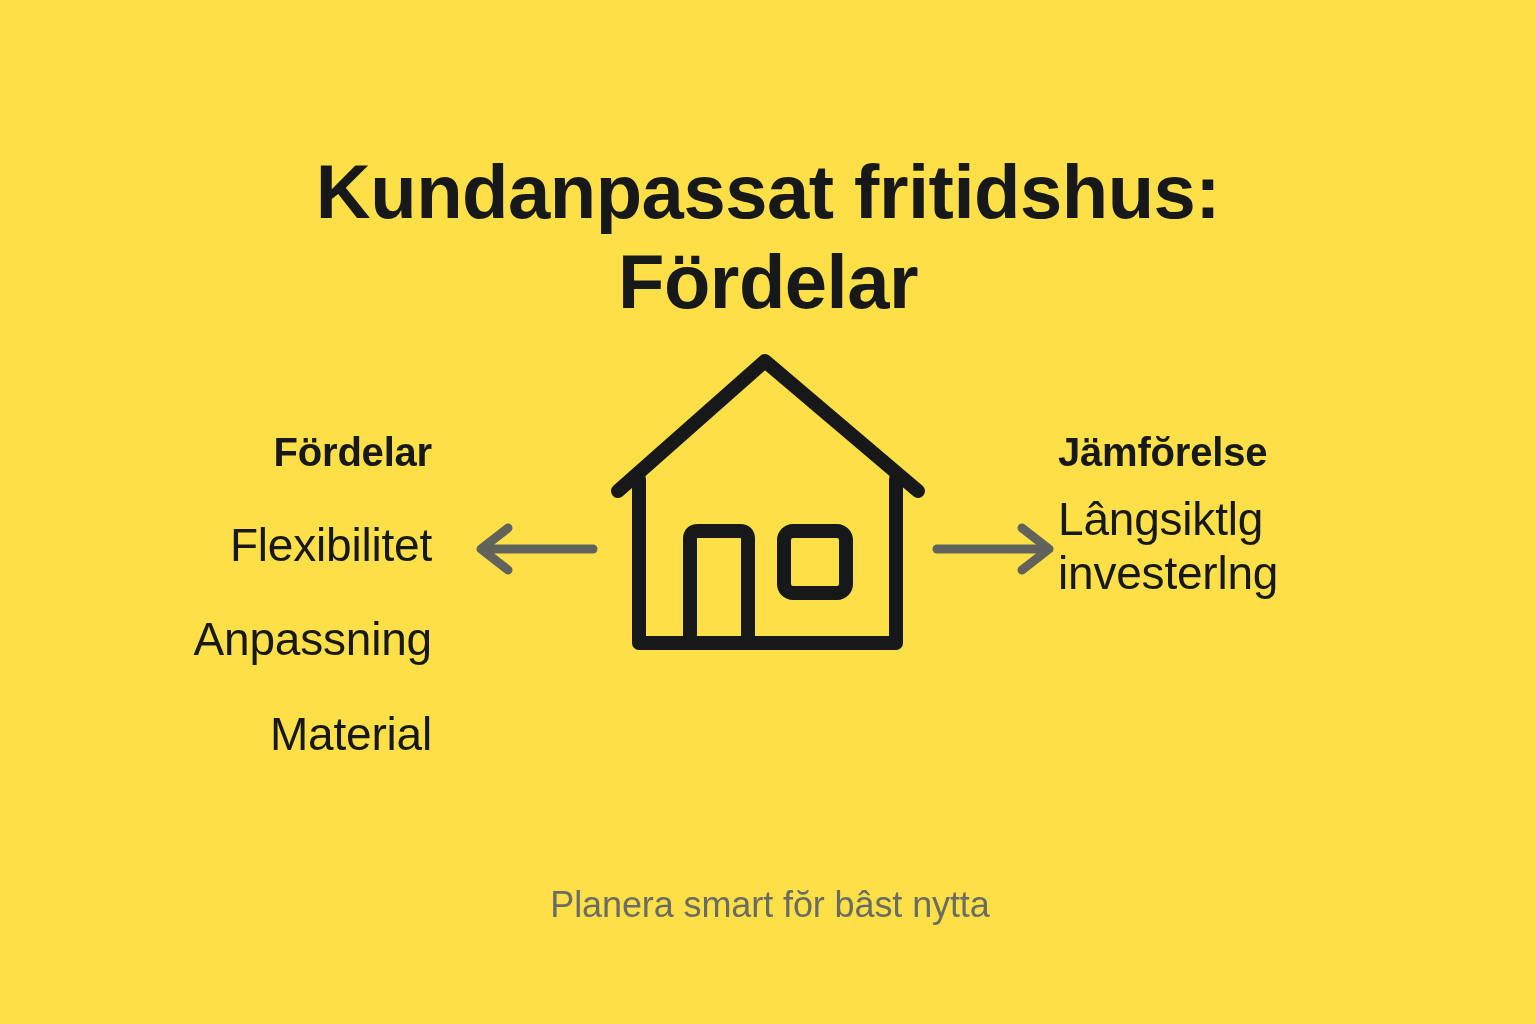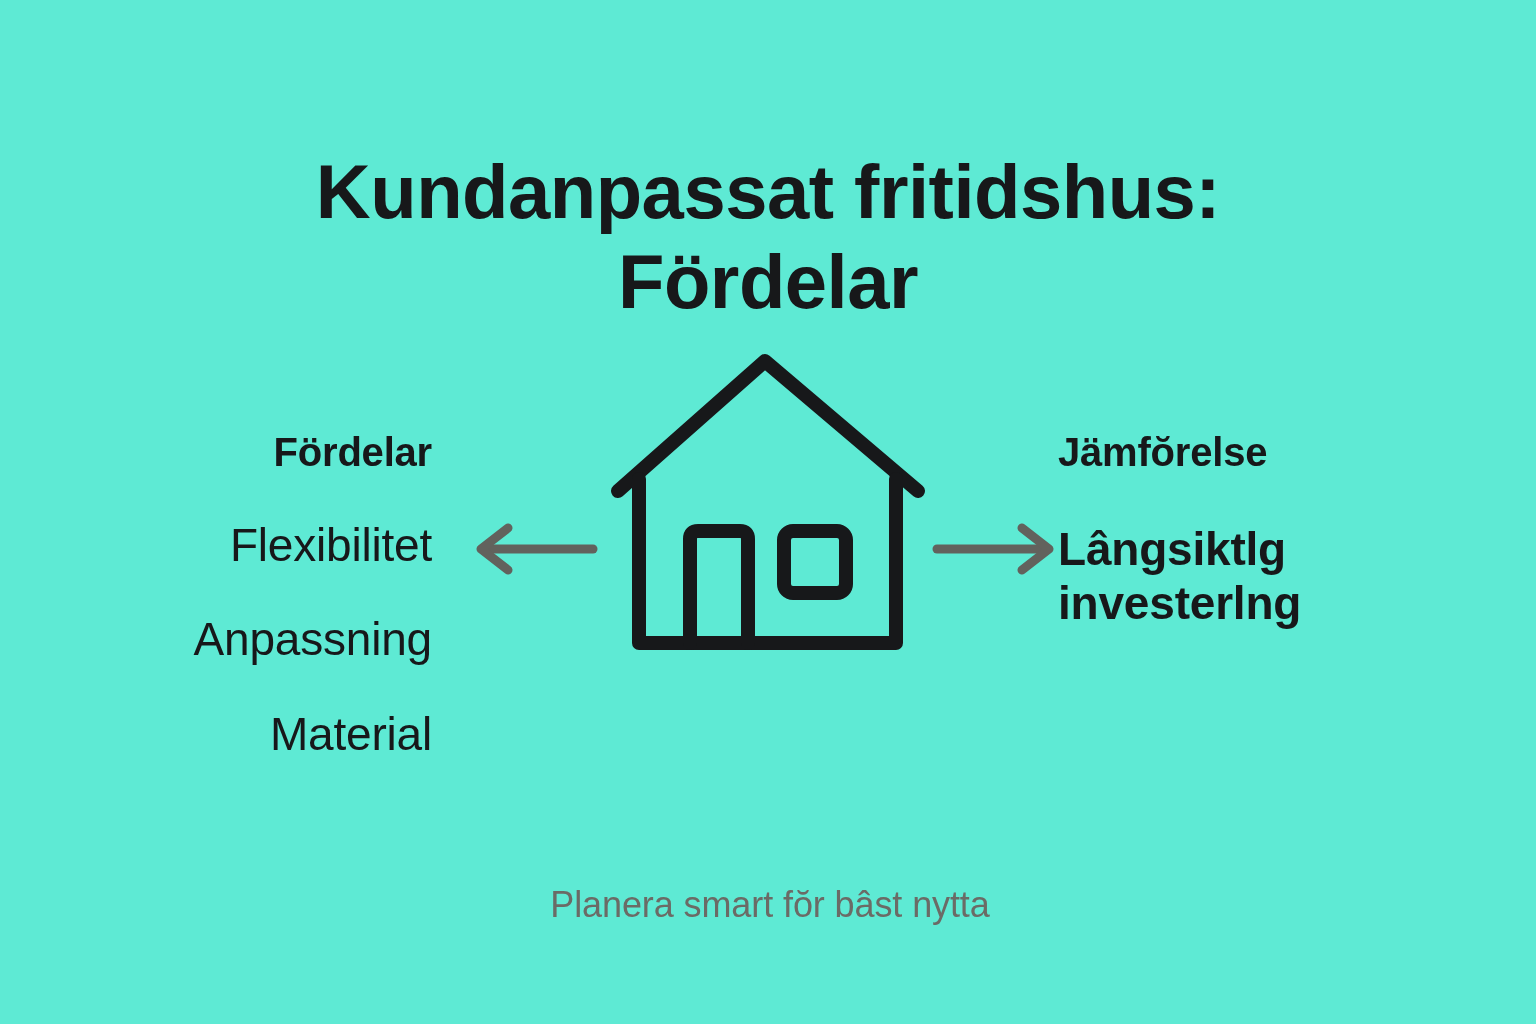--- a/index.html
+++ b/index.html
@@ -14,21 +14,21 @@
     font-family: "Liberation Sans", "DejaVu Sans", sans-serif;
     color: #1a1a1a;
     overflow: hidden;
     position: relative;
     -webkit-font-smoothing: antialiased;
   }
 
   .slide {
     position: absolute;
     inset: 0;
-    background: #5eead4;
+    background: #fde047;
   }
 
   
   .title {
     position: absolute;
     left: 0;
     right: 0;
     top: 96px;
     text-align: center;
     font-size: 76px;
@@ -90,23 +90,23 @@
   .col-item {
     font-size: 46px;
     font-weight: 400;
     line-height: 1.18;
     letter-spacing: -0.2px;
     color: #17181a;
     margin: 0 0 40px 0;
     white-space: pre-line;
   }
   .col-left .col-item:last-child { margin-bottom: 0; }
-  .col-right .col-heading { margin-bottom: 48px; }
+  .col-right .col-heading { margin-bottom: 18px; }
   .col-right .col-item { margin-bottom: 42px; }
-  .col-right .col-item:last-child { margin-bottom: 12px; font-weight: bold; }
+  .col-right .col-item:last-child { margin-bottom: 12px; }
 
   
   .caption {
     position: absolute;
     left: 4px;
     right: 0;
     top: 884px;
     text-align: center;
     font-size: 36px;
     font-weight: 400;

